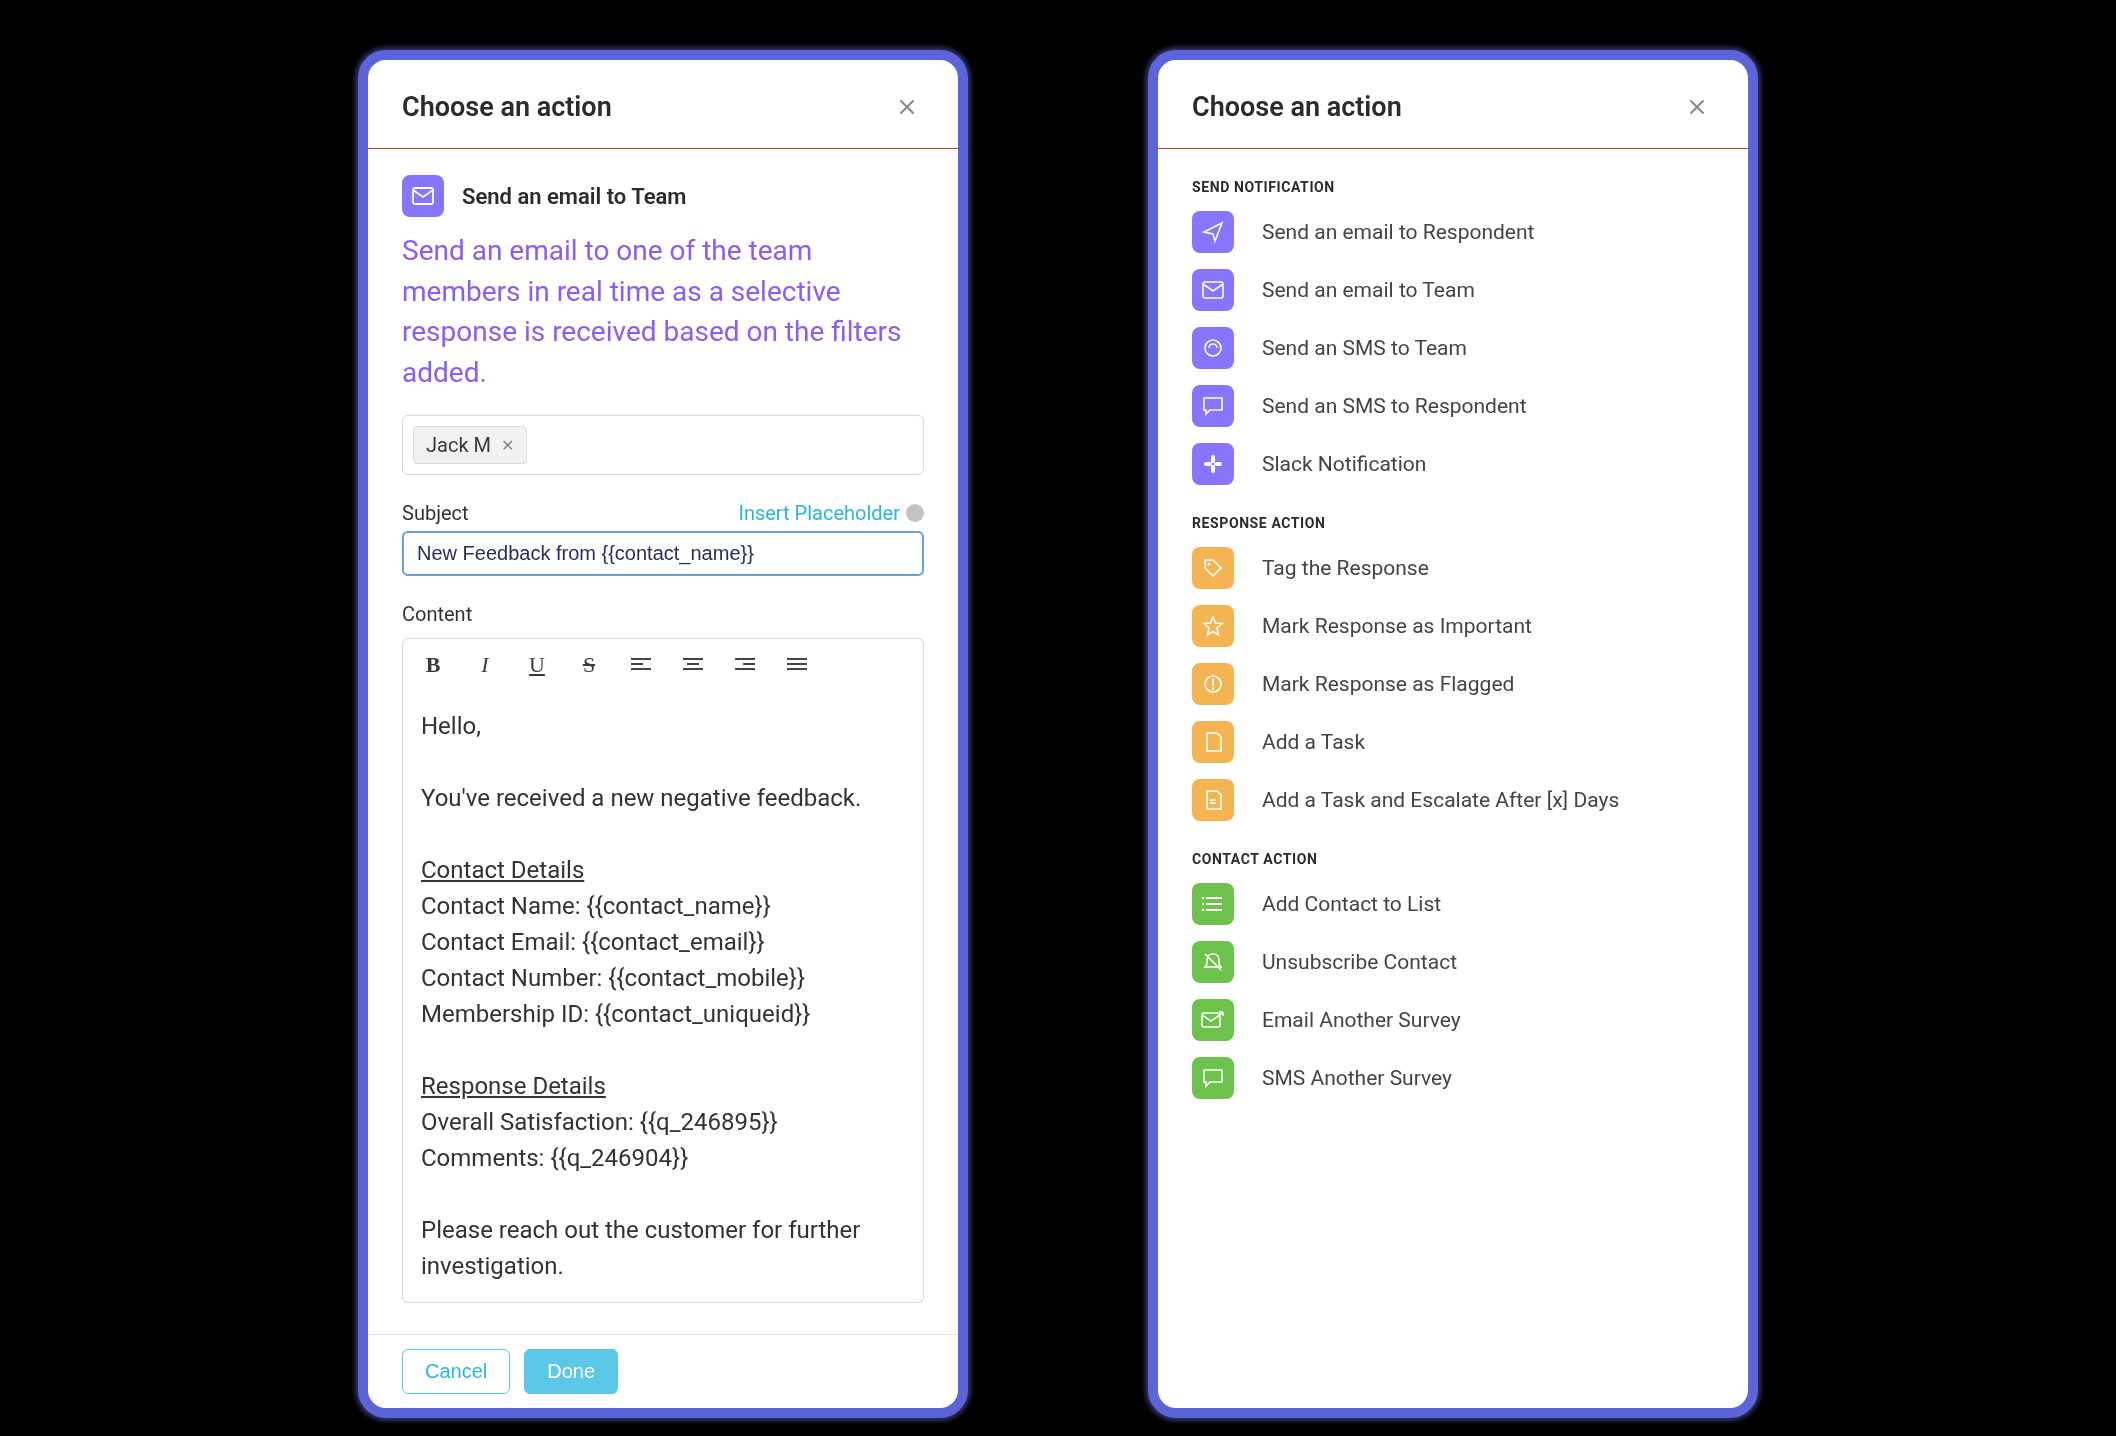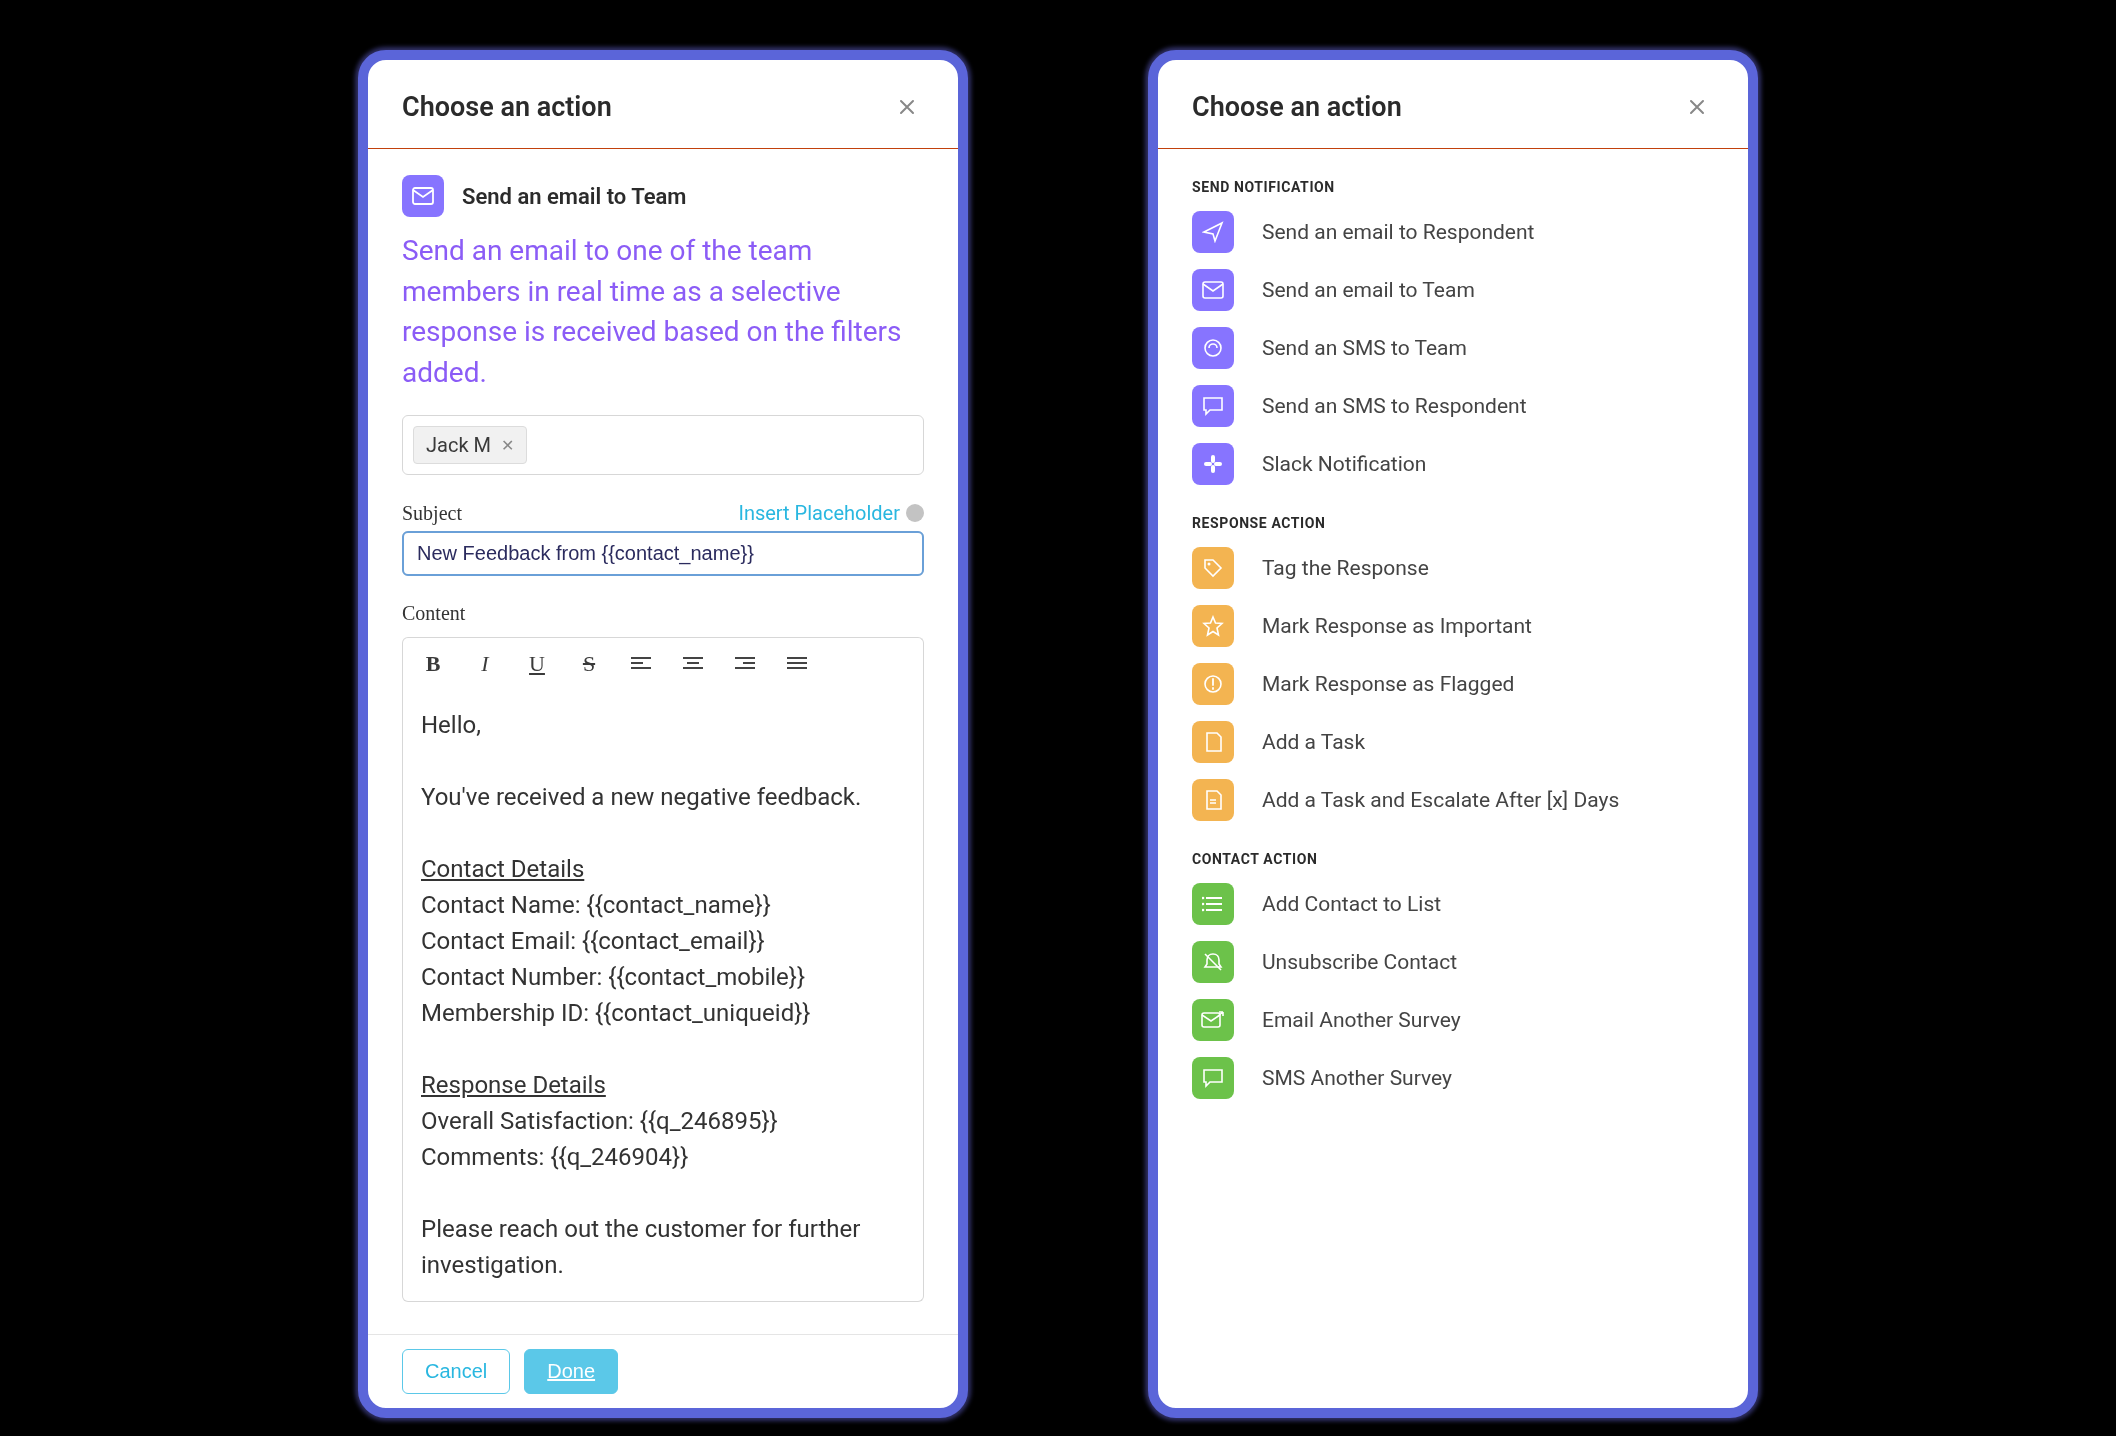--- a/index.html
+++ b/index.html
@@ -104,21 +104,21 @@
   }
   .chip .chip-x { color: #888; font-size: 16px; cursor: pointer; }
 
   .field-label-row {
     display: flex;
     align-items: center;
     justify-content: space-between;
     margin-top: 26px;
     margin-bottom: 6px;
   }
-  .field-label { font-size: 20px; color: #333; font-family: Liberation Serif, serif; }
+  .field-label { font-size: 20px; color: #333; }
   .ins-placeholder { color: #29b7e0; font-size: 20px; display: inline-flex; align-items: center; gap: 6px; cursor: pointer; }
   .ins-placeholder .info { width: 18px; height: 18px; border-radius: 50%; background: #c3c3c3; }
 
   .text-input {
     width: 100%;
     border: 1px solid #d7d7d7;
     border-radius: 6px;
     padding: 10px 14px;
     font-size: 20px;
     color: #2b2b5e;
@@ -175,21 +175,20 @@
   }
   .btn-cancel {
     background: #fff;
     border: 1px solid #5bc8e8;
     color: #29b7e0;
   }
   .btn-done {
     background: #5bc8e8;
     color: #fff;
     border: 1px solid #5bc8e8;
-    text-decoration: underline;
   }
 
   
 
   .section-title {
     font-size: 14px;
     letter-spacing: 0.6px;
     font-weight: 700;
     color: #2b2b2b;
     margin: 30px 0 16px 0;

